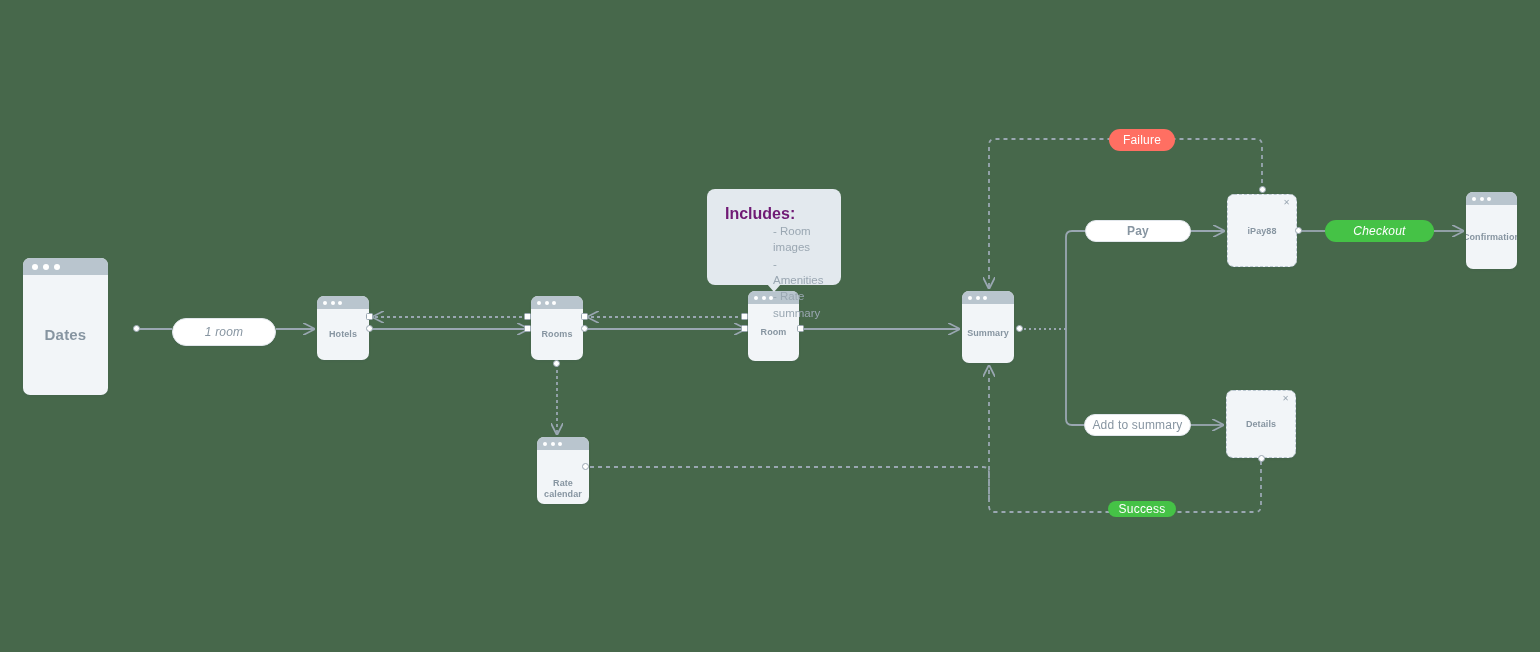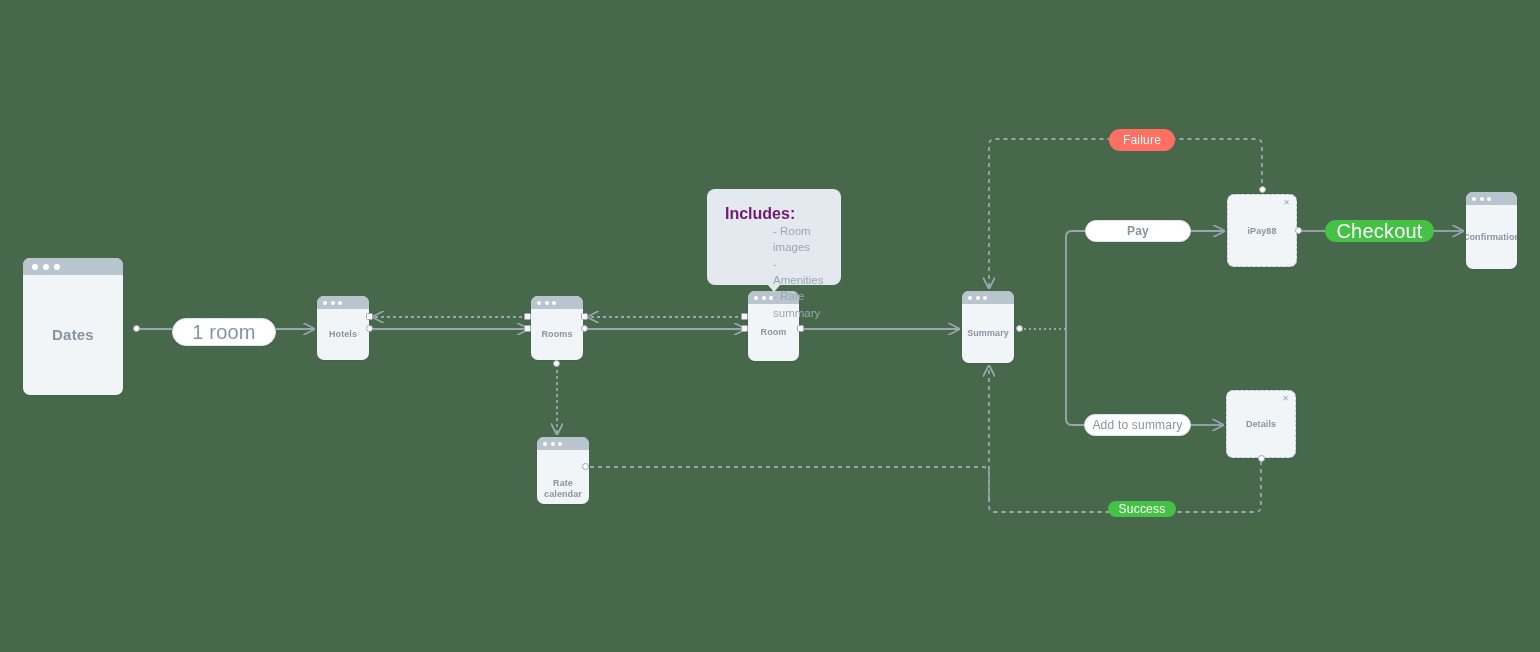--- a/index.html
+++ b/index.html
@@ -126,21 +126,21 @@
   .pill.danger {
     background: #ff6f62;
     color: #ffffff;
     border: none;
   }
   .pill.success {
     background: #45c246;
     color: #ffffff;
     border: none;
   }
-  .pill.big { font-size: 20px; }
+  .pill.big { font-size: 12px; font-style: italic; }
 
   
   .note {
     position: absolute;
     background: #e3e9ee;
     border-radius: 8px;
     box-sizing: border-box;
     padding: 16px 18px 14px 18px;
     color: #8795a1;
   }
@@ -221,21 +221,21 @@
       <path d="M 1191 425 L 1223 425" marker-end="url(#arrow)"></path>
 
       <path stroke-dasharray="4 4" d="M 1262 191 L 1262 145 Q 1262 139 1256 139 L 995 139 Q 989 139 989 145 L 989 288" marker-end="url(#arrow)"></path>
 
       <path stroke-dasharray="4 4" d="M 1261 461 L 1261 506 Q 1261 512 1255 512 L 995 512 Q 989 512 989 506 L 989 366" marker-end="url(#arrow)"></path>
 
       <path stroke-dasharray="4 4" d="M 590 467 L 983 467 Q 989 467 989 473 L 989 500"></path>
     </g>
   </svg>
 
-  <div class="win big" style="left:23px; top:258px; width:100px; height:137px;">
+  <div class="win big" style="left:23px; top:258px; width:85px; height:137px;">
     <div class="bar">
       <span class="dot"></span>
       <span class="dot"></span>
       <span class="dot"></span>
     </div>
     <div class="body">
       <span class="label">Dates</span>
     </div>
   </div>
   <span class="port" style="left:133px; top:325px;"></span>

